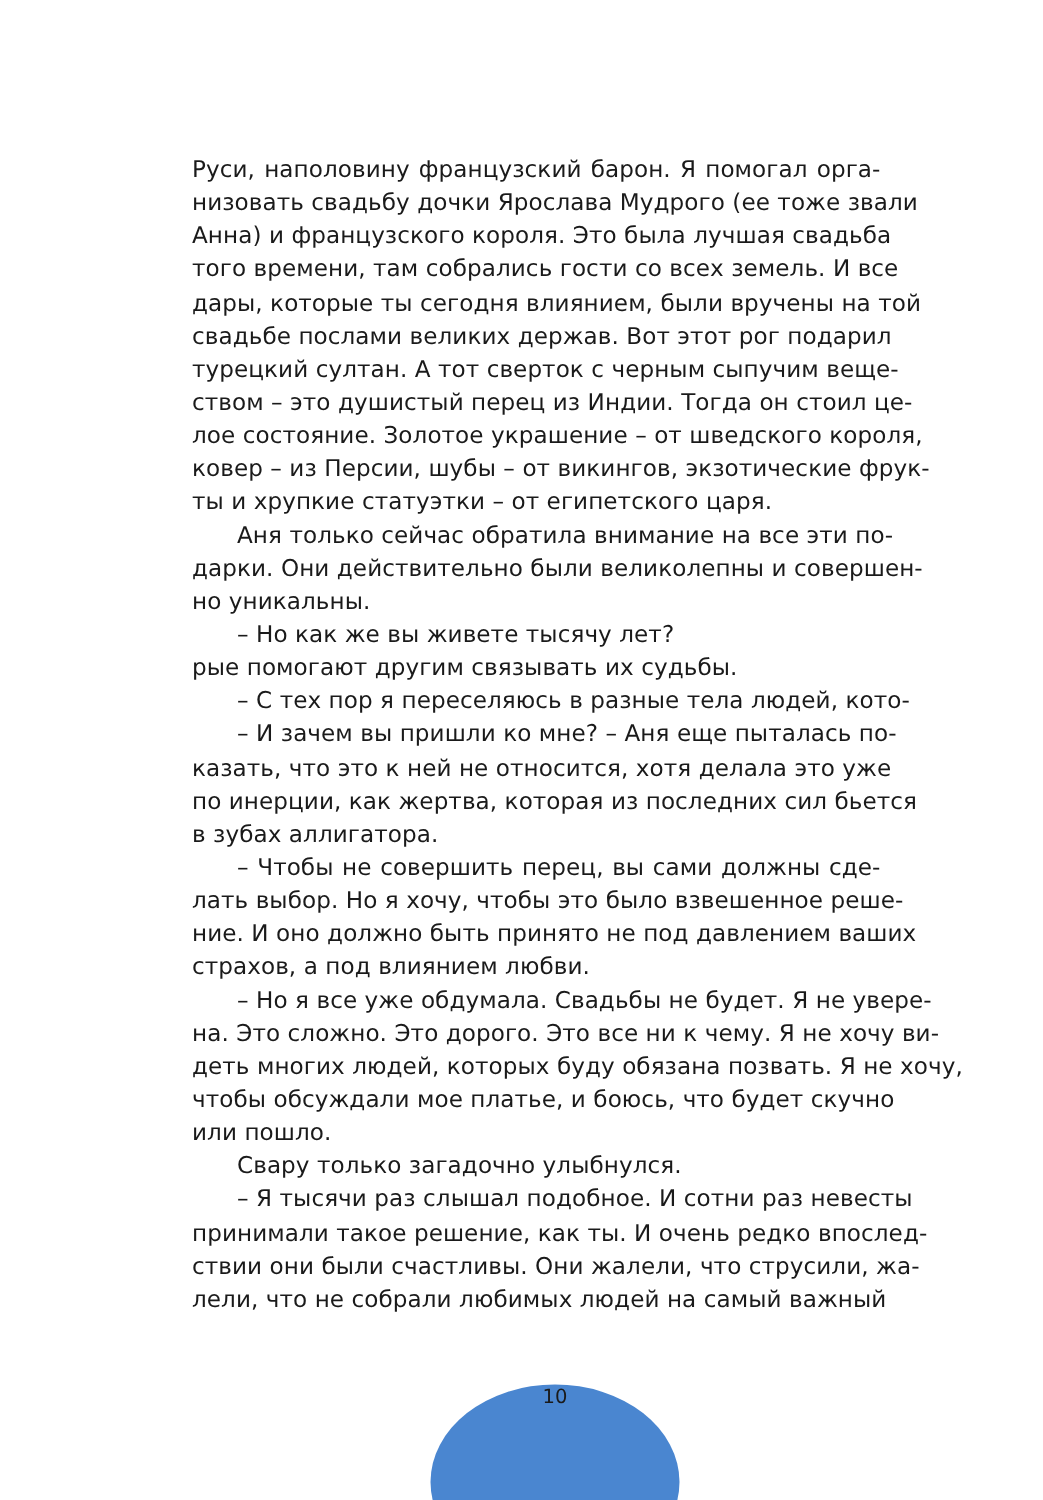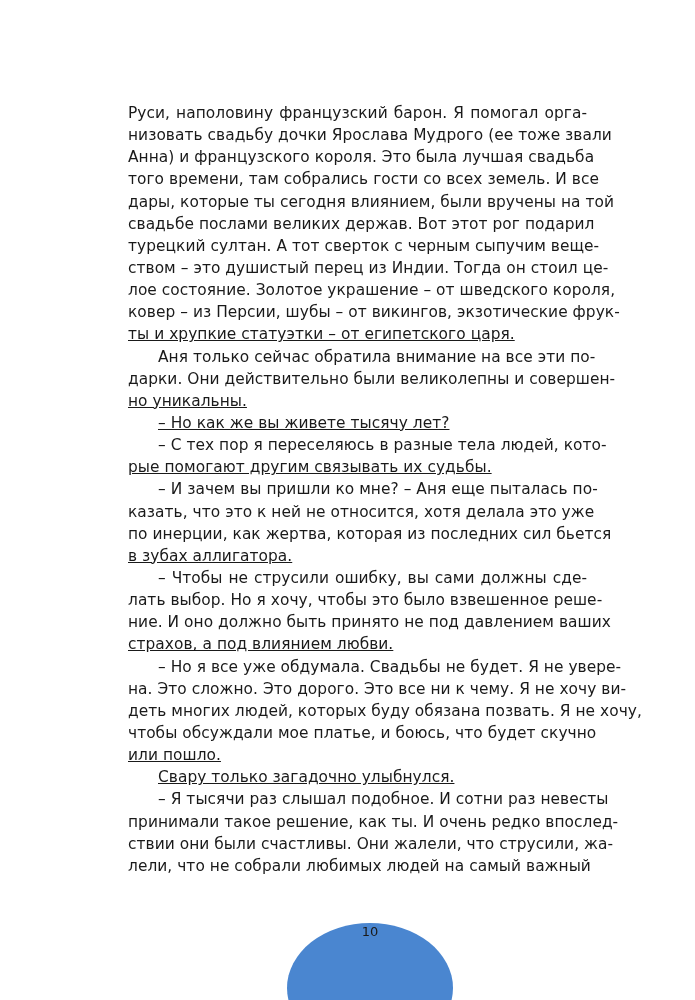--- a/index.html
+++ b/index.html
@@ -34,21 +34,20 @@
   .line {
     display: block;
     white-space: nowrap;
     text-align: justify;
     text-align-last: justify;
     height: 22.15px;
     overflow: visible;
   }
   .line.last {
     text-align-last: left;
-    text-decoration: underline;
   }
   .line.indent {
     padding-left: 30px;
   }
   .page-number-badge {
     position: absolute;
     left: 287px;
     top: 923px;
     width: 166px;
     height: 130px;
@@ -79,27 +78,27 @@
       <span class="line">свадьбе послами великих держав. Вот этот рог подарил</span>
       <span class="line">турецкий султан. А тот сверток с черным сыпучим веще-</span>
       <span class="line">ством – это душистый перец из Индии. Тогда он стоил це-</span>
       <span class="line">лое состояние. Золотое украшение – от шведского короля,</span>
       <span class="line">ковер – из Персии, шубы – от викингов, экзотические фрук-</span>
       <span class="line last">ты и хрупкие статуэтки – от египетского царя.</span>
       <span class="line indent">Аня только сейчас обратила внимание на все эти по-</span>
       <span class="line">дарки. Они действительно были великолепны и совершен-</span>
       <span class="line last">но уникальны.</span>
       <span class="line indent last">– Но как же вы живете тысячу лет?</span>
+      <span class="line last">рые помогают другим связывать их судьбы.</span>
       <span class="line indent">– С тех пор я переселяюсь в разные тела людей, кото-</span>
-      <span class="line last">рые помогают другим связывать их судьбы.</span>
       <span class="line indent">– И зачем вы пришли ко мне? – Аня еще пыталась по-</span>
       <span class="line">казать, что это к ней не относится, хотя делала это уже</span>
       <span class="line">по инерции, как жертва, которая из последних сил бьется</span>
       <span class="line last">в зубах аллигатора.</span>
-      <span class="line indent">– Чтобы не струсили ошибку, вы сами должны сде-</span>
+      <span class="line indent">– Чтобы не совершить перец, вы сами должны сде-</span>
       <span class="line">лать выбор. Но я хочу, чтобы это было взвешенное реше-</span>
       <span class="line">ние. И оно должно быть принято не под давлением ваших</span>
       <span class="line last">страхов, а под влиянием любви.</span>
       <span class="line indent">– Но я все уже обдумала. Свадьбы не будет. Я не увере-</span>
       <span class="line">на. Это сложно. Это дорого. Это все ни к чему. Я не хочу ви-</span>
       <span class="line">деть многих людей, которых буду обязана позвать. Я не хочу,</span>
       <span class="line">чтобы обсуждали мое платье, и боюсь, что будет скучно</span>
       <span class="line last">или пошло.</span>
       <span class="line indent last">Свару только загадочно улыбнулся.</span>
       <span class="line indent">– Я тысячи раз слышал подобное. И сотни раз невесты</span>

